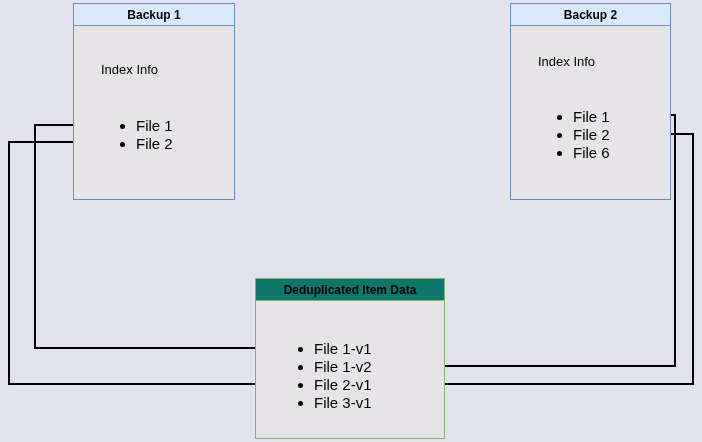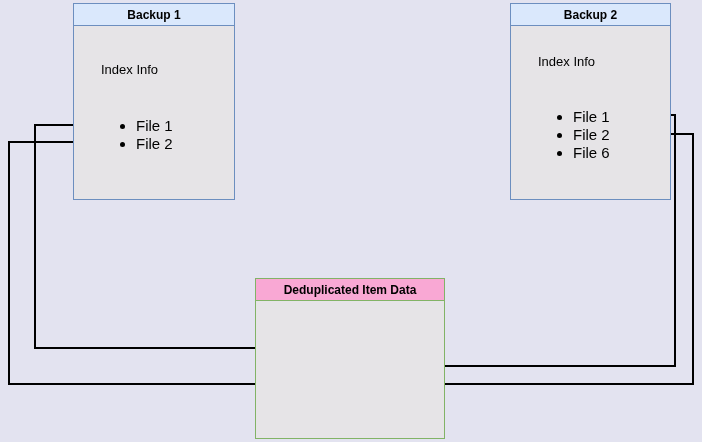--- a/index.html
+++ b/index.html
@@ -98,16 +98,22 @@
     <div class="box-header" style="background: rgb(218, 232, 252); border-bottom-color: rgb(108, 142, 191);">Backup 2</div>
     <div class="subtitle subtitle-b2">Index Info</div>
     <ul class="file-list">
         <li>File 1</li>
         <li>File 2</li>
         <li>File 6</li>
       </ul>
   </div>
 
   <div class="box" id="dedup" style="border-color: rgb(130, 179, 102); background: rgb(230, 228, 231);">
-    <div class="box-header" style="background: #f9a8d4; border-bottom-color: rgb(130, 179, 102);">Deduplicated Item Data</div>
+    <div class="box-header" style="background: #0f766e; border-bottom-color: rgb(130, 179, 102);">Deduplicated Item Data</div>
+    <ul class="file-list">
+        <li>File 1-v1</li>
+        <li>File 1-v2</li>
+        <li>File 2-v1</li>
+        <li>File 3-v1</li>
+      </ul>
   </div>
 
 </div>
 
 </body></html>

